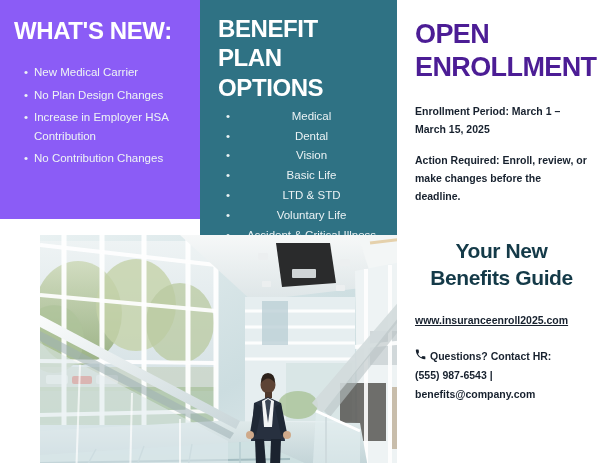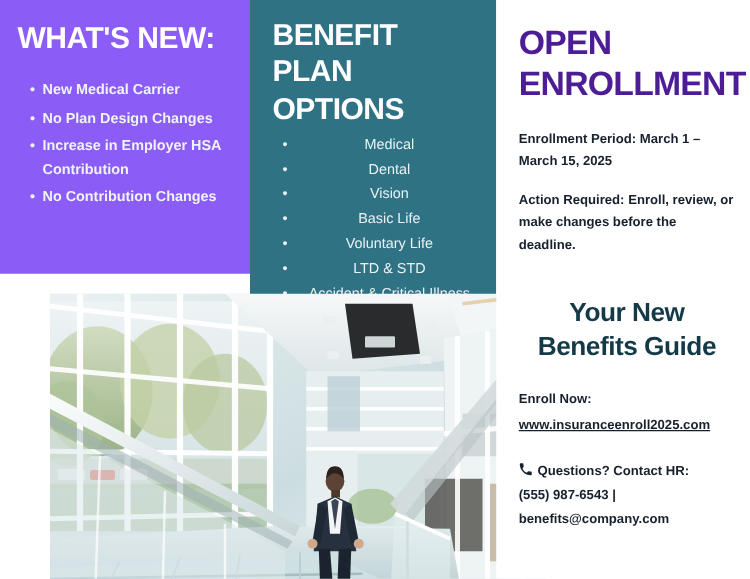--- a/index.html
+++ b/index.html
@@ -33,21 +33,20 @@
   .panel-new ul{
     list-style:none;margin:0;padding:0 0 0 10px;
   }
   .panel-new li{
     color:#eef4f5;
     font-size:11.5px;
     line-height:1.62;
     margin-bottom:4px;
     position:relative;
     padding-left:10px;
-    font-weight:bold;
   }
   .panel-new li:before{
     content:"\2022";
     position:absolute;left:0;top:0;
     color:#eef4f5;
     font-size:11.5px;
   }
 
   
   .panel-options{
@@ -164,22 +163,22 @@
     </ul>
   </section>
 
   <section class="panel-options">
     <h2 class="heading">BENEFIT PLAN OPTIONS</h2>
     <ul>
       <li>Medical</li>
       <li>Dental</li>
       <li>Vision</li>
       <li>Basic Life</li>
+      <li>LTD &amp; STD</li>
       <li>Voluntary Life</li>
-      <li>LTD &amp; STD</li>
       <li>Accident &amp; Critical Illness</li>
     </ul>
   </section>
 
   <figure class="photo">
     <svg viewBox="0 0 397 244" preserveAspectRatio="xMidYMid slice" aria-hidden="true">
       <defs>
         <linearGradient id="skyG" x1="0" y1="0" x2="0" y2="1">
           <stop offset="0%" stop-color="#eef3f4"></stop>
           <stop offset="100%" stop-color="#cfdde1"></stop>
@@ -321,21 +320,20 @@
     </svg>
   </figure>
 
   <section class="panel-right">
     <h1 class="title">OPEN ENROLLMENT</h1>
     <p class="para">Enrollment Period: March 1 – March 15, 2025</p>
     <p class="para">Action Required: Enroll, review, or make changes before the deadline.</p>
 
     <h2 class="guide-title">Your New Benefits Guide</h2>
 
-    <p class="enroll-label">Enroll Now:</p>
     <a class="enroll-url" href="#">www.insuranceenroll2025.com</a>
 
     <div class="contact-block">
       <div class="contact-line1">
         <span class="phone-icon">
           <svg viewBox="0 0 24 24" aria-hidden="true">
             <path fill="#17212e" d="M6.6 10.8c1.6 3.1 4.1 5.6 7.2 7.2l2.4-2.4c.3-.3.8-.4 1.2-.3 1.2.4 2.6.6 4 .6.7 0 1.2.5 1.2 1.2V21c0 .7-.5 1.2-1.2 1.2C10.8 22.2 1.8 13.2 1.8 2.4 1.8 1.7 2.3 1.2 3 1.2h3.9c.7 0 1.2.5 1.2 1.2 0 1.4.2 2.8.6 4 .1.4 0 .9-.3 1.2L6.6 10.8z"></path>
           </svg>
         </span>
         <span>Questions? Contact HR:</span>

